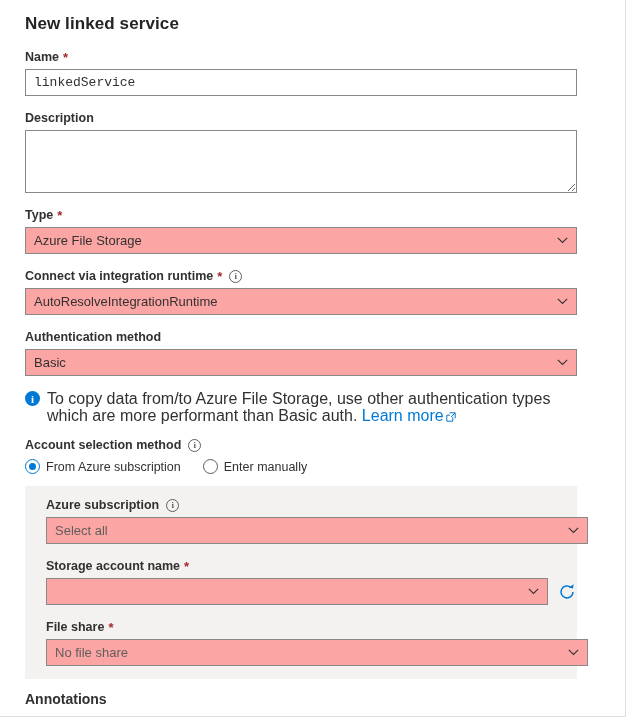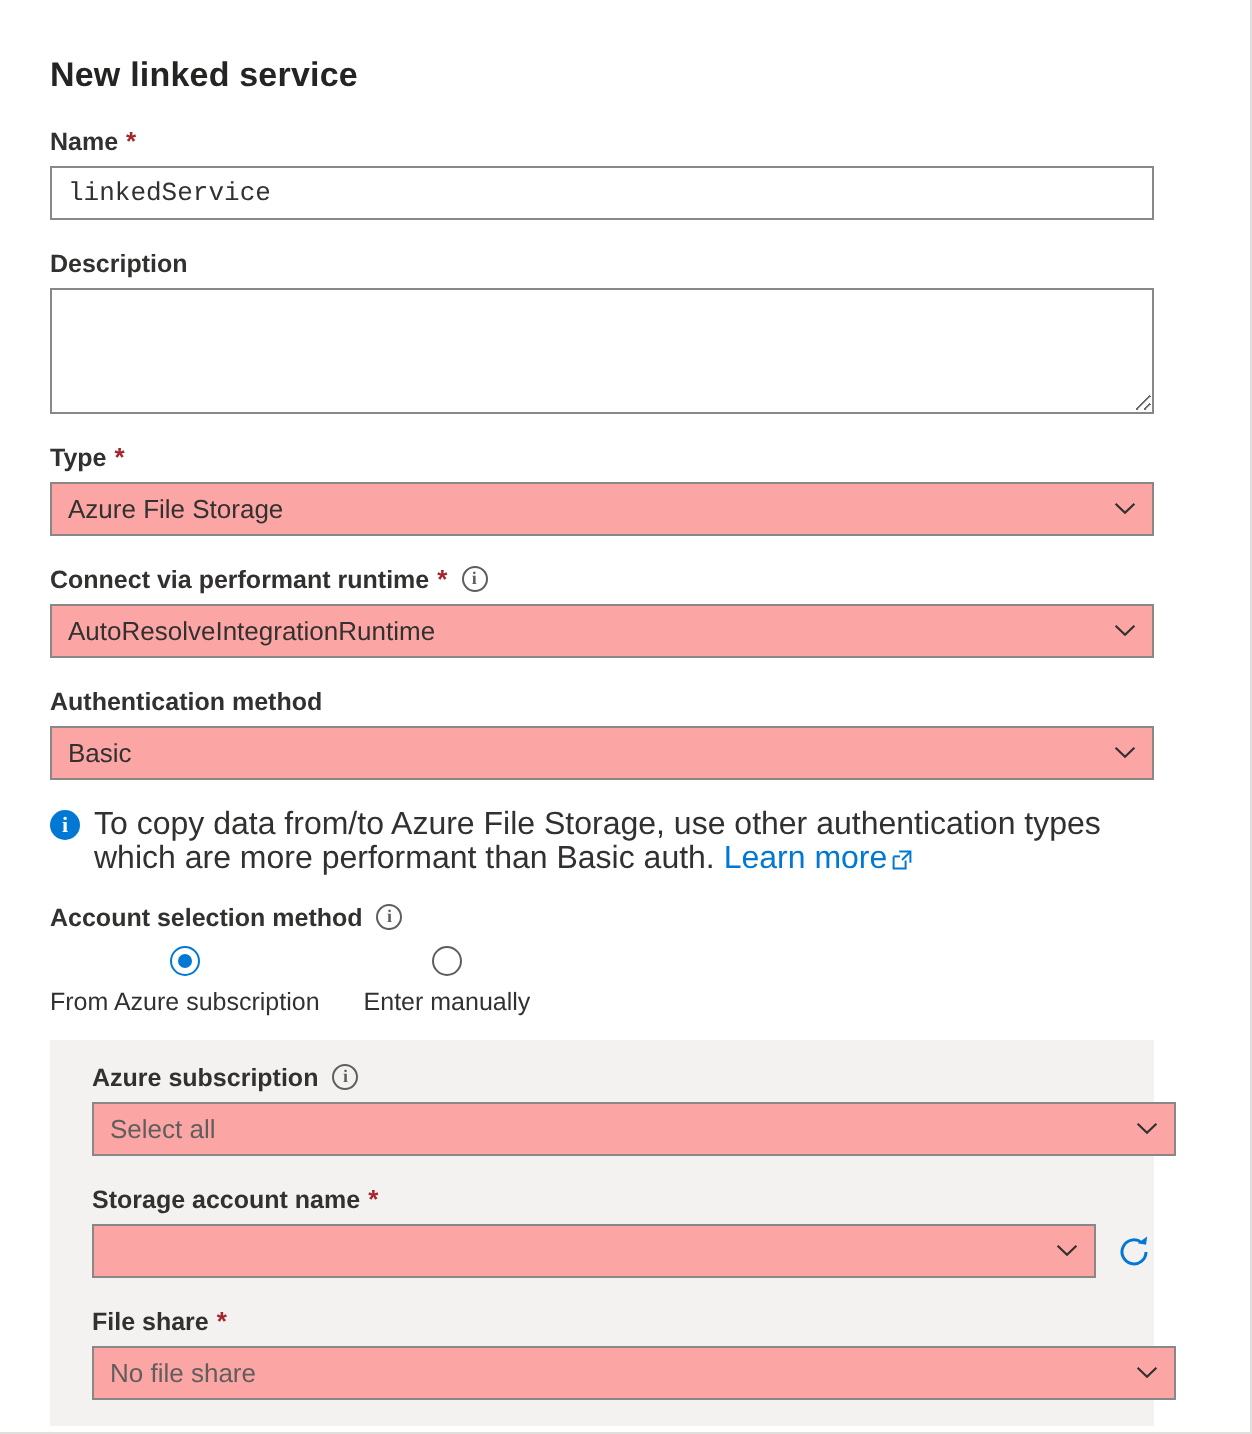--- a/index.html
+++ b/index.html
@@ -24,30 +24,31 @@
     border: 1px solid #e1dfdd;
     border-top: none;
     border-left: none;
     background: #fff;
     padding: 0 25px;
   }
   .panel-title {
     font-size: 17px;
     font-weight: 600;
     color: #252423;
-    padding-top: 28px;
+    padding-top: 14px;
     padding-bottom: 16px;
     letter-spacing: 0.1px;
   }
   .field-label {
     font-size: 12.5px;
     font-weight: 600;
     color: #323130;
     margin-bottom: 5px;
     display: flex;
+    align-items: center;
     gap: 4px;
   }
   .req {
     color: #a4262c;
     font-weight: 700;
     font-size: 13px;
     line-height: 1;
   }
   .info-icon {
     display: inline-flex;
@@ -166,21 +167,20 @@
     margin-top: 7px;
     margin-bottom: 12px;
   }
   .radio-item {
     display: flex;
     align-items: center;
     gap: 6px;
     font-size: 12.5px;
     color: #323130;
     cursor: pointer;
-    flex-direction: column;
   }
   .radio-dot {
     width: 15px;
     height: 15px;
     border-radius: 50%;
     border: 1px solid #605e5c;
     background: #fff;
     position: relative;
     flex: 0 0 auto;
   }
@@ -268,21 +268,21 @@
       <svg width="11" height="7" viewBox="0 0 11 7">
           <path d="M0.8 0.9 L5.5 5.4 L10.2 0.9" fill="none" stroke="#323130" stroke-width="1.1"></path>
         </svg>
     </span>
   </div>
 
   <div class="row-gap"></div>
 
   
   <div class="field-label">
-    <span>Connect via performant runtime</span>
+    <span>Connect via integration runtime</span>
     <span class="req">*</span>
     <span class="info-icon">i</span>
   </div>
   <div class="select-wrap">
     <div class="select-box">AutoResolveIntegrationRuntime</div>
     <span class="chev">
       <svg width="11" height="7" viewBox="0 0 11 7">
           <path d="M0.8 0.9 L5.5 5.4 L10.2 0.9" fill="none" stroke="#323130" stroke-width="1.1"></path>
         </svg>
     </span>

